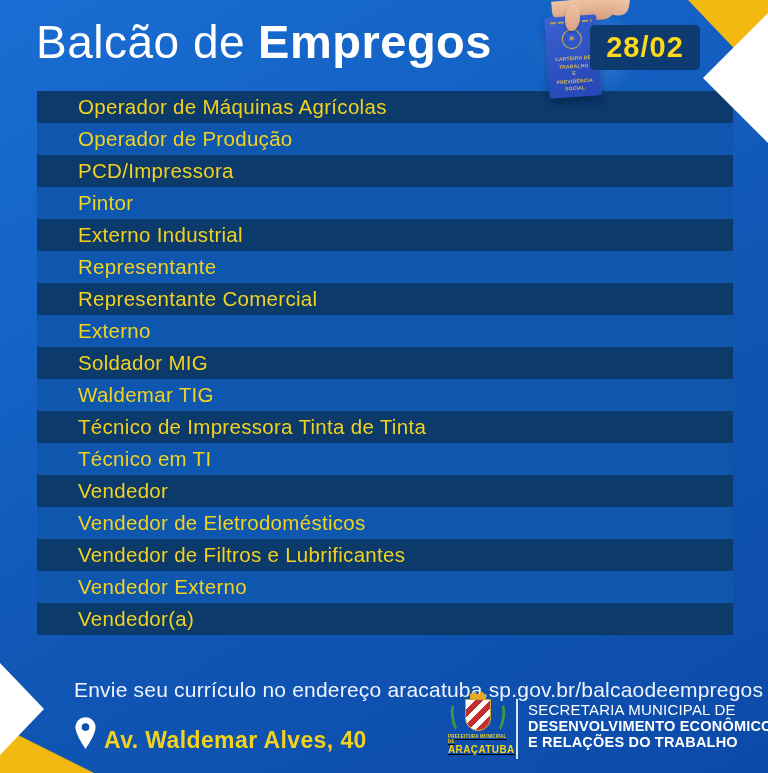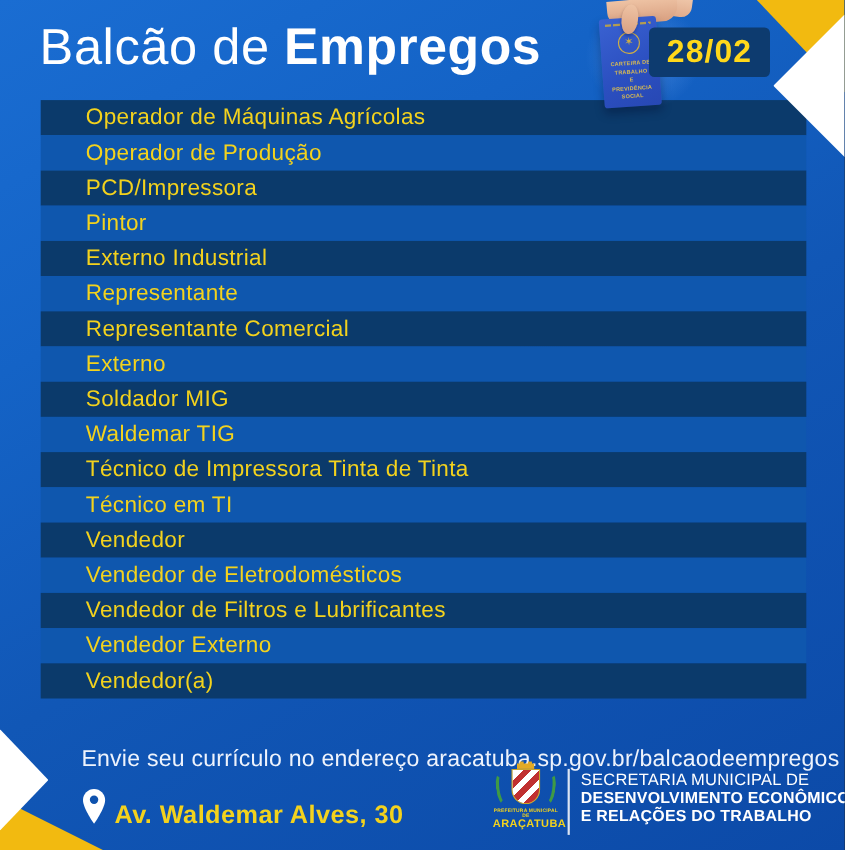--- a/index.html
+++ b/index.html
@@ -61,21 +61,21 @@
   .row:nth-child(even) { background:#0f57ae; }
 
   
   .cta { position:absolute; left:38px; top:678px; color:#eef3fc; font-size:21px;
     letter-spacing:0.2px; z-index:4; white-space:nowrap;margin-left:36px; }
   .pin { position:absolute; left:74px; top:717px; z-index:8; }
   .address { position:absolute; left:104px; top:727px; color:#f3d21d;
     font-size:23px; font-weight:700; letter-spacing:0.4px; z-index:8; }
 
   .org { position:absolute; left:448px; top:692px; display:flex; align-items:flex-start; z-index:4; }
-  .crest { width:60px; text-align:center; position:relative; }
+  .crest { width:60px; text-align:left; position:relative;text-decoration:underline; }
   .crown { width:16px; height:7px; margin:0 auto; background:#e2aa25;
     clip-path:polygon(0 100%,0 30%,15% 30%,15% 0,38% 0,38% 30%,62% 30%,62% 0,85% 0,85% 30%,100% 30%,100% 100%); }
   .shield-area { position:relative; width:60px; height:33px; }
   .shield { position:absolute; left:17px; top:0; width:26px; height:32px;
     background:
       linear-gradient(135deg,transparent 18%,#c03030 18% 32%,transparent 32% 46%,#c03030 46% 60%,transparent 60% 74%,#c03030 74% 88%,transparent 88%),
       #ffffff;
     border:1px solid #caa52e; border-radius:0 0 13px 13px; }
   .laurel { position:absolute; top:3px; width:12px; height:30px;
     border:3px solid transparent; border-radius:50%; }
@@ -138,21 +138,21 @@
   </div>
 
   <div class="cta">Envie seu currículo no endereço aracatuba.sp.gov.br/balcaodeempregos</div>
 
   <div class="pin">
     <svg width="23" height="32" viewBox="0 0 24 33">
       <path d="M12 0C6.2 0 1.5 4.7 1.5 10.5 1.5 18.4 12 33 12 33s10.5-14.6 10.5-22.5C22.5 4.7 17.8 0 12 0z" fill="#ffffff"></path>
       <circle cx="12" cy="10.3" r="4" fill="#0e52ae"></circle>
     </svg>
   </div>
-  <div class="address">Av. Waldemar Alves, 30</div>
+  <div class="address">Av. Waldemar Alves, 40</div>
 
   <div class="org">
     <div class="crest">
       <div class="crown"></div>
       <div class="shield-area">
         <span class="laurel laurel-l"></span>
         <div class="shield"></div>
         <span class="laurel laurel-r"></span>
       </div>
       <div class="crest-small">PREFEITURA MUNICIPAL DE</div>

